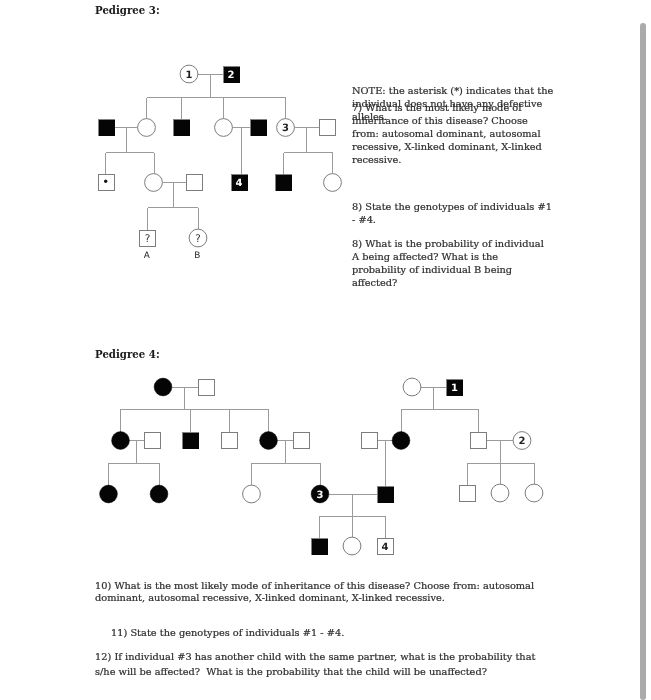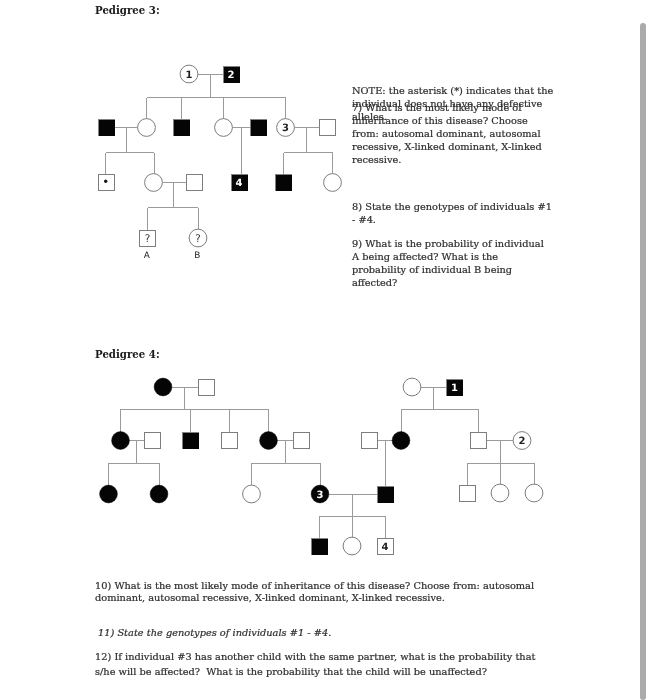--- a/index.html
+++ b/index.html
@@ -118,21 +118,21 @@
         <circle cx="198" cy="238" r="8.9" class="sym-open"></circle>
         <text x="198" y="239.1" class="qmark">?</text>
       </g>
       <text x="146.8" y="256" class="namelbl">A</text>
       <text x="197.2" y="256" class="namelbl">B</text>
     </svg>
 
   <div class="para" style="left:352px;top:44px;width:206px;margin-top:40px;">NOTE: the asterisk (*) indicates that the individual does not have any defective alleles.</div>
   <div class="para" style="left:352px;top:101px;width:202px;">7) What is the most likely mode of inheritance of this disease? Choose from: autosomal dominant, autosomal recessive, X-linked dominant, X-linked recessive.</div>
   <div class="para" style="left:352px;top:183.5px;width:206px;margin-top:16px;">8) State the genotypes of individuals #1 - #4.</div>
-  <div class="para" style="left:352px;top:237px;width:197px;">9) What is the probability of individual A being affected? What is the probability of individual B being affected?</div>
+  <div class="para" style="left:352px;top:237px;width:197px;">8) What is the probability of individual A being affected? What is the probability of individual B being affected?</div>
 
   <div class="hd" style="left:95px;top:348px;text-align:center;">Pedigree 4:</div>
 
   <svg id="svg-ped4" width="560" height="200" viewBox="0 0 560 200" style="left:0px;top:0px;">
       <g>
         <line x1="171.5" y1="387" x2="197.5" y2="387" class="conn"></line>
         <line x1="184.5" y1="387" x2="184.5" y2="409" class="conn"></line>
         <line x1="120.5" y1="409" x2="268.5" y2="409" class="conn"></line>
         <line x1="120.5" y1="409" x2="120.5" y2="432" class="conn"></line>
         <line x1="190.5" y1="409" x2="190.5" y2="432" class="conn"></line>
@@ -243,19 +243,19 @@
       <g>
         <circle cx="352" cy="546" r="8.9" class="sym-open"></circle>
       </g>
       <g>
         <rect x="377.5" y="538.5" width="16" height="16" class="sym-open"></rect>
         <text x="385" y="547.1" class="on-light">4</text>
       </g>
     </svg>
 
   <div class="para" style="left:95px;top:580px;width:446px;line-height:12px;">10) What is the most likely mode of inheritance of this disease? Choose from: autosomal dominant, autosomal recessive, X-linked dominant, X-linked recessive.</div>
-  <div class="para" style="left:98px;top:625px;width:446px;line-height:15.4px;font-style:italic;">11) State the genotypes of individuals #1 - #4.</div>
+  <div class="para" style="left:111px;top:625px;width:446px;line-height:15.4px;">11) State the genotypes of individuals #1 - #4.</div>
   <div class="para" style="left:95px;top:649px;width:446px;line-height:15.4px;">12) If individual #3 has another child with the same partner, what is the probability that s/he will be affected?&nbsp; What is the probability that the child will be unaffected?</div>
 
   <div class="scrollbar-track">
     <div class="scrollbar-thumb"></div>
   </div>
 </div>
 
 </body></html>

